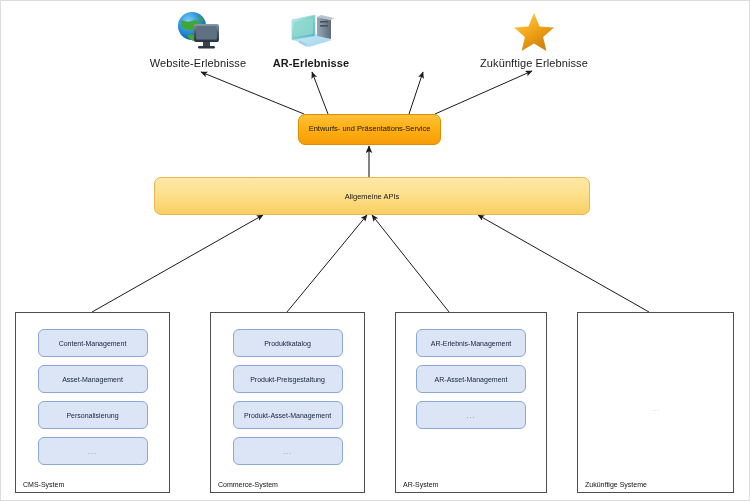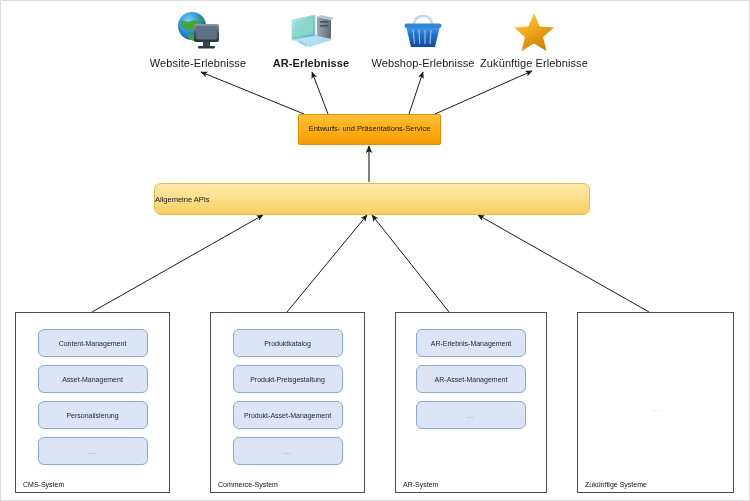--- a/index.html
+++ b/index.html
@@ -47,46 +47,47 @@
     letter-spacing: .1px;
     white-space: nowrap;
   }
   
   #service-box {
     position: absolute;
     left: 297px;
     top: 113px;
     width: 143px;
     height: 31px;
-    border-radius: 2px;
+    border-radius: 7px;
     border: 1px solid #e08d00;
     background: linear-gradient(180deg,#ffc13c 0%, #ffb317 38%, #f79c06 100%);
     display: flex;
     align-items: center;
     justify-content: center;
     box-sizing: border-box;
   }
   #service-box .label {
     font-size: 7.5px;
     color: #161616;
     text-align: center;
     line-height: 1.1;
   }
   
   #api-bar {
     position: absolute;
     left: 153px;
-    top: 182px;
+    top: 176px;
     width: 436px;
-    height: 32px;
+    height: 38px;
     border-radius: 7px;
     border: 1px solid #e7b84e;
     background: linear-gradient(180deg,#ffe8a8 0%, #fde08d 45%, #f9cf62 100%);
     display: flex;
     align-items: center;
+    justify-content: center;
     box-sizing: border-box;
   }
   #api-bar .label {
     font-size: 7.5px;
     color: #161616;
   }
   
   .system {
     position: absolute;
     top: 311px;
@@ -218,41 +219,20 @@
       <path d="M30 8 L34 6 L47 9 L44 11 z" fill="#b7c3ce"></path>
       <rect x="33" y="12" width="8" height="1.6" fill="#43505c"></rect>
       <rect x="33" y="16" width="8" height="1.6" fill="#43505c"></rect>
       <path d="M5 11 L28 6 L28 27 L5 31 z" fill="url(#arScreen)" stroke="#9fd6e8" stroke-width="0.8"></path>
       <path d="M7 13 L26 9 L26 25 L7 28 z" fill="#8fd8cd" opacity="0.85"></path>
       <path d="M12 31 L20 35 L20 38 L12 34 z" fill="#a9cfe2"></path>
     </svg>
     <span class="caption">AR-Erlebnisse</span>
   </div>
 
-  <div class="experience" style="left:357px; top:8px;">
-    <svg class="glyph" viewBox="0 0 48 44">
-      <defs>
-        <linearGradient id="basketG" x1="0" y1="0" x2="0" y2="1">
-          <stop offset="0%" stop-color="#4aa3e8"></stop>
-          <stop offset="42%" stop-color="#1f6fd0"></stop>
-          <stop offset="100%" stop-color="#0f4a9c"></stop>
-        </linearGradient>
-      </defs>
-      <path d="M15 17 q0 -10 9 -10 q9 0 9 10" fill="none" stroke="#c9d7e4" stroke-width="2.6"></path>
-      <path d="M7 17 L41 17 L36 38 L12 38 z" fill="url(#basketG)"></path>
-      <rect x="5.5" y="14.6" width="37" height="4.4" rx="2.2" fill="#2f86dd"></rect>
-      <g stroke="#cfe2f6" stroke-width="1.1" opacity="0.75">
-        <line x1="14" y1="21" x2="15.6" y2="35"></line>
-        <line x1="20" y1="21" x2="20.8" y2="35"></line>
-        <line x1="26" y1="21" x2="26" y2="35"></line>
-        <line x1="32" y1="21" x2="31" y2="35"></line>
-      </g>
-    </svg>
-    <span class="caption">Webshop-Erlebnisse</span>
-  </div>
 
   <div class="experience" style="left:468px; top:8px;">
     <svg class="glyph" viewBox="0 0 48 44">
       <defs>
         <linearGradient id="starG" x1="0" y1="0" x2="0.6" y2="1">
           <stop offset="0%" stop-color="#ffd84d"></stop>
           <stop offset="55%" stop-color="#f0a519"></stop>
           <stop offset="100%" stop-color="#cf7f0a"></stop>
         </linearGradient>
       </defs>

